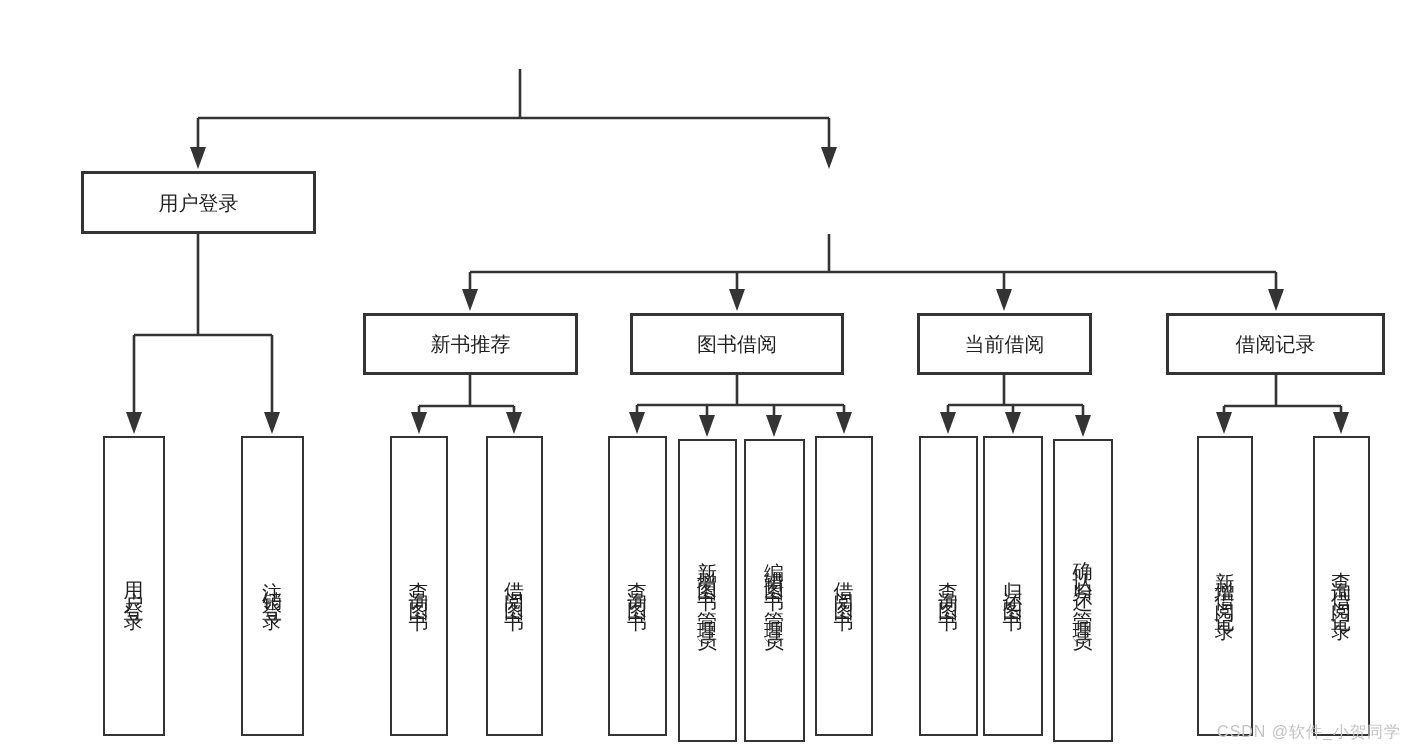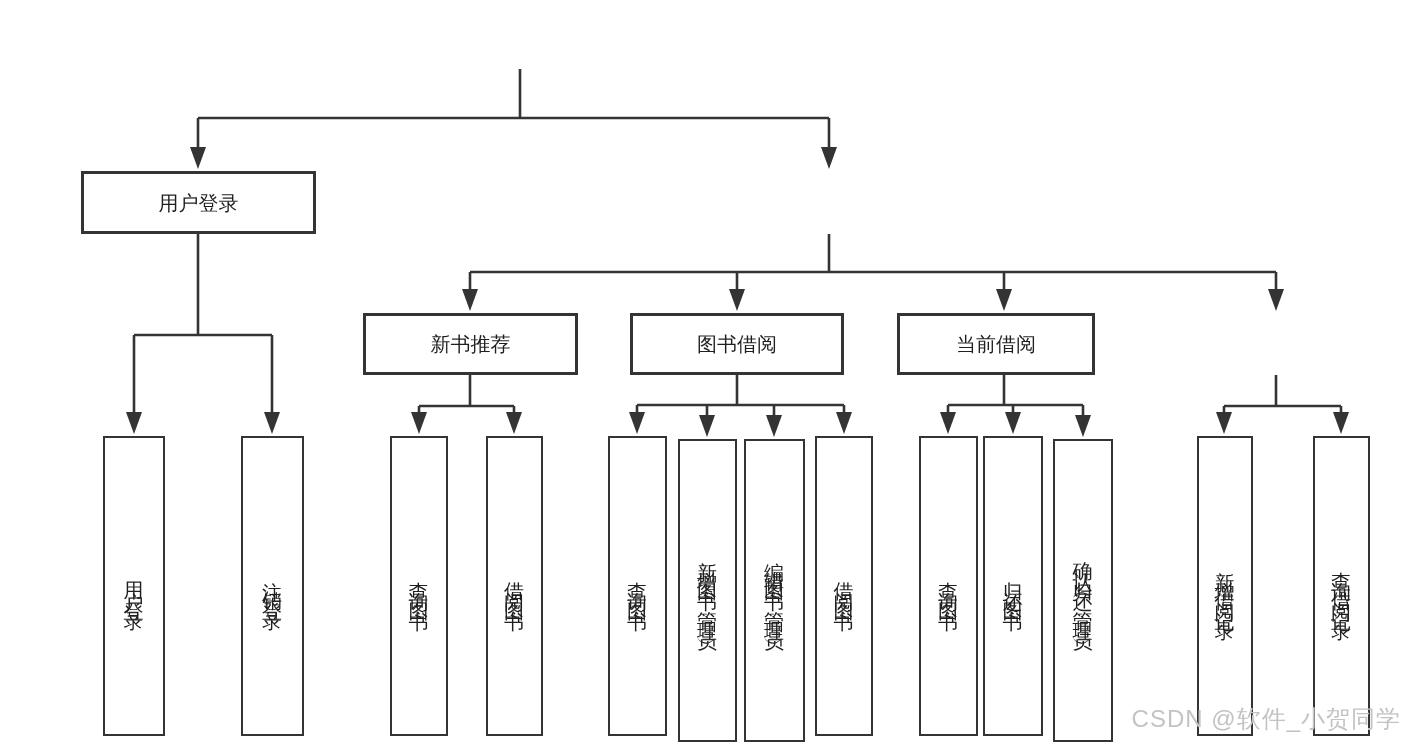--- a/index.html
+++ b/index.html
@@ -29,22 +29,22 @@
   .leaf{border-width:2.5px;}
   .leaf > span{
     writing-mode:vertical-rl;
     text-orientation:mixed;
     letter-spacing:10px;
     font-size:20px;
     line-height:1;
   }
   .watermark{
     position:absolute;
-    right:4px;bottom:12px;
-    font-size:24px;
+    right:4px;bottom:4px;
+    font-size:16px;
     letter-spacing:1px;
     color:var(--watermark,#c3c3c3);
     z-index:3;
     white-space:nowrap;
   }
 </style>
 </head>
 <body>
 
 <div class="stage" style="--background: #ffffff; --line: #343434; --box-border: #343434; --text: #1f1f1f; --watermark: #c3c3c3;">
@@ -78,21 +78,22 @@
       <polygon points="1216,412 1232,412 1224,434"></polygon>
       <polygon points="1333,412 1349,412 1341,434"></polygon>
     </g>
   </svg>
 
 
   <div class="box" style="left:81px;top:171px;width:235px;height:63px">用户登录</div>
 
   <div class="box" style="left:363px;top:313px;width:215px;height:62px">新书推荐</div>
   <div class="box" style="left:630px;top:313px;width:214px;height:62px">图书借阅</div>
-  <div class="box" style="left:897px;top:313px;width:198px;height:62px">当前借阅</div>
+  <div class="box" style="left:917px;top:313px;width:175px;height:62px">当前借阅</div>
+  <div class="box" style="left:1166px;top:313px;width:219px;height:62px">借阅记录</div>
 
   <div class="box leaf" style="left:103px;top:436px;width:62px;height:300px">
     <span>用户登录</span>
   </div>
   <div class="box leaf" style="left:241px;top:436px;width:63px;height:300px">
     <span>注销登录</span>
   </div>
 
   <div class="box leaf" style="left:390px;top:436px;width:58px;height:300px">
     <span>查询图书</span>

